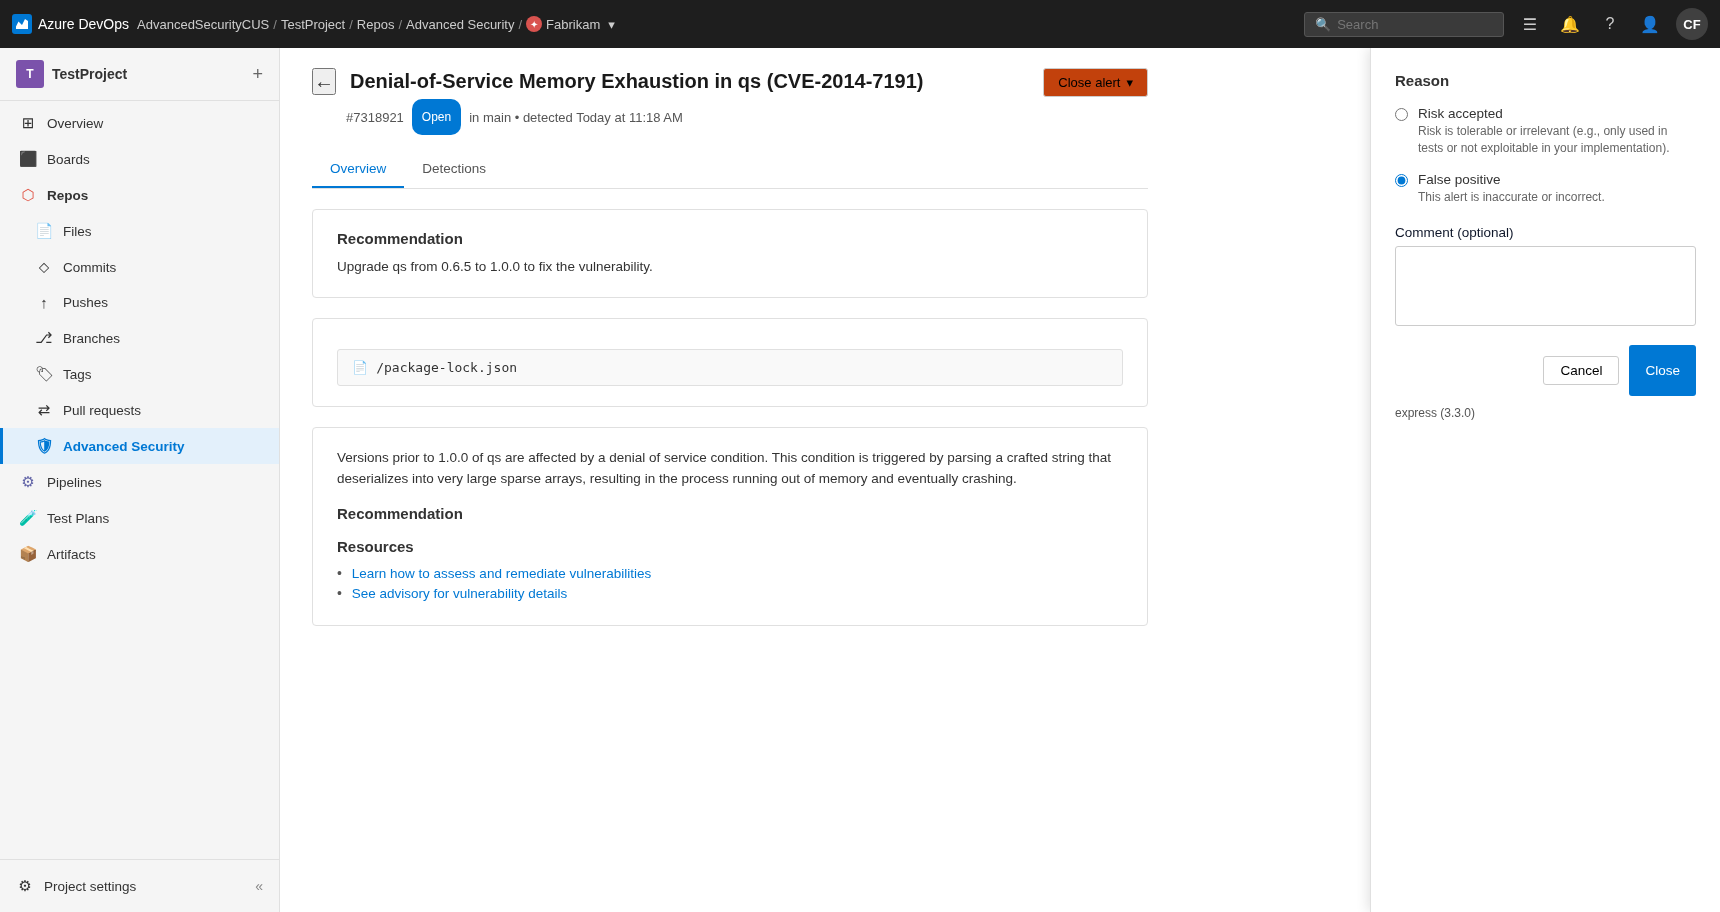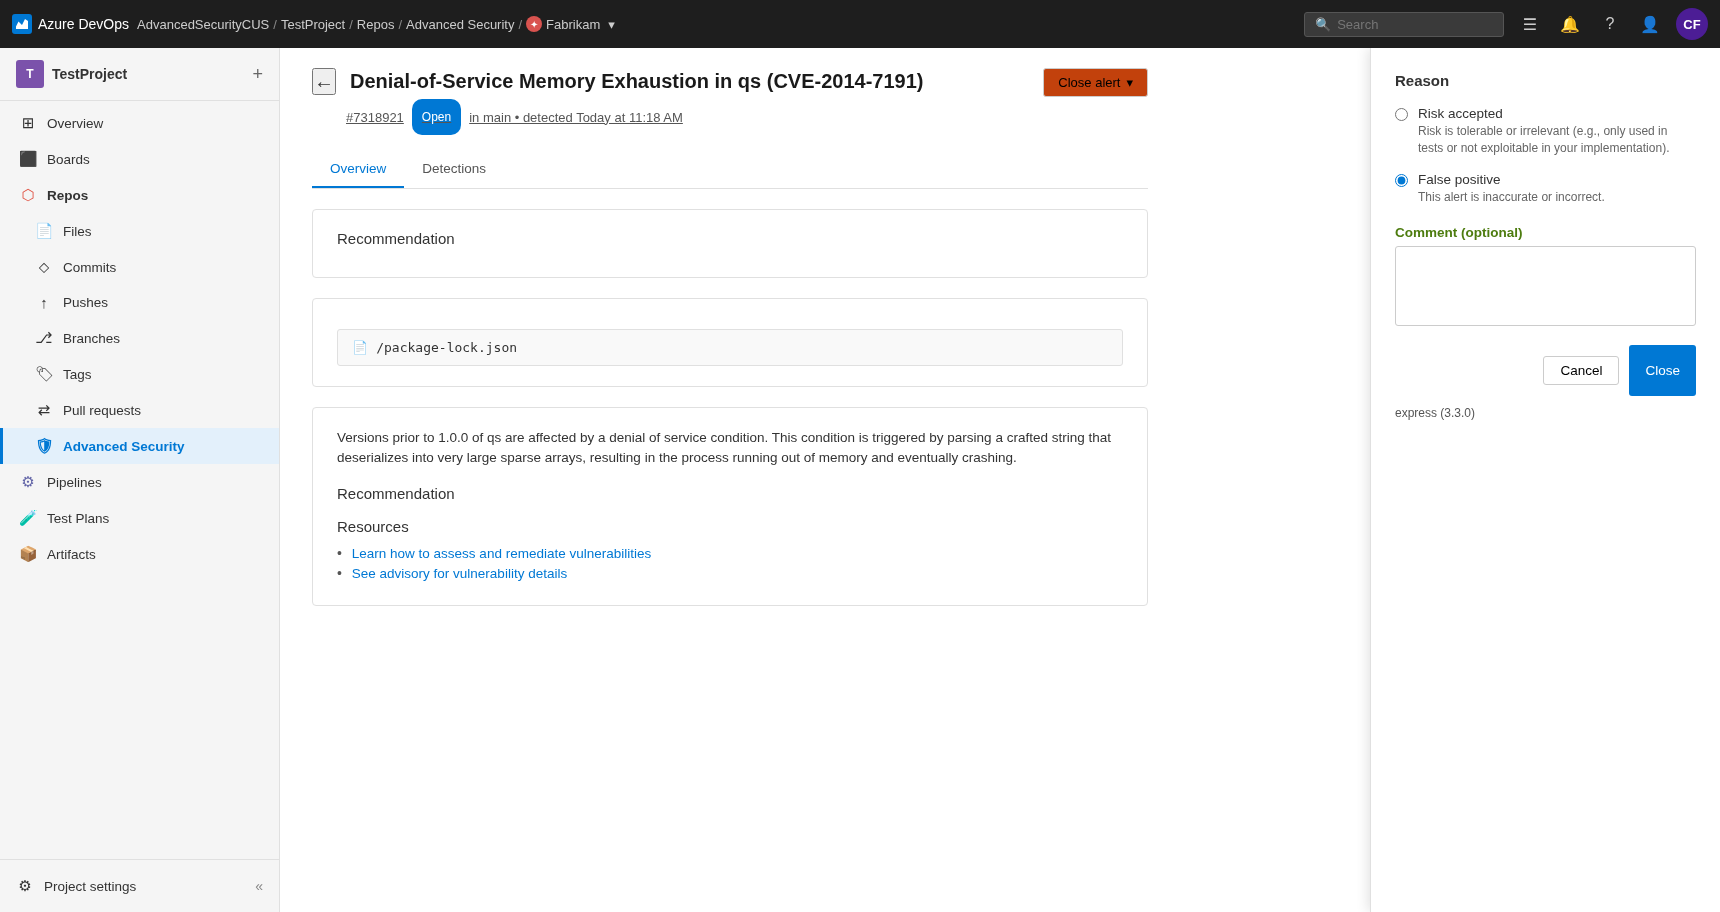--- a/index.html
+++ b/index.html
@@ -43,21 +43,21 @@
     .search-box {
       display: flex; align-items: center; background: #3a3a3a; border: 1px solid #555;
       border-radius: 3px; padding: 4px 10px; gap: 6px; width: 200px;
     }
     .search-box input {
       background: transparent; border: none; outline: none; color: #ccc; font-size: 13px; width: 100%;
     }
     .search-icon { color: #aaa; font-size: 13px; }
     .topnav-icon { color: #ccc; font-size: 16px; cursor: pointer; width: 28px; text-align: center; }
     .avatar {
-      width: 32px; height: 32px; background: #4c1d95; border-radius: 50%;
+      width: 32px; height: 32px; background: #404040; border-radius: 50%;
       display: flex; align-items: center; justify-content: center; color: white; font-size: 13px; font-weight: 600;
     }
 
     
     .layout {
       display: flex;
       margin-top: 48px;
       height: calc(912px - 48px);
     }
 
@@ -114,40 +114,40 @@
     .content-inner {
       padding: 20px 32px;
       max-width: 900px;
     }
     .alert-header {
       display: flex; align-items: flex-start; justify-content: space-between; margin-bottom: 8px;
     }
     .alert-title-row { display: flex; align-items: center; gap: 10px; }
     .back-btn { font-size: 20px; color: #333; cursor: pointer; margin-right: 4px; }
     .alert-title { font-size: 20px; font-weight: 600; color: #1a1a1a; }
-    .alert-meta { display: flex; align-items: center; gap: 8px; margin-left: 34px; margin-top: 4px; font-size: 13px; color: #555; text-decoration: underline; }
+    .alert-meta { display: flex; align-items: center; gap: 8px; margin-left: 34px; margin-top: 4px; font-size: 13px; color: #555; }
     .badge-open {
       background: #0078d4; color: white; border-radius: 10px; padding: 11px 10px; font-size: 12px; font-weight: 500;
     }
     .close-alert-btn {
       display: flex; align-items: center; gap: 6px;
       border: 1px solid #ccc; border-radius: 3px; padding: 6px 14px;
       background: #c2410c; cursor: pointer; font-size: 13px; white-space: nowrap;
     }
     .tabs {
       display: flex; gap: 0; border-bottom: 1px solid #e0e0e0; margin: 16px 0 0 0;
     }
     .tab {
       padding: 10px 18px; cursor: pointer; font-size: 13.5px; color: #555; border-bottom: 2px solid transparent;
     }
     .tab.active { color: #0078d4; border-bottom: 2px solid #0078d4; font-weight: 500; }
     .section-card {
       border: 1px solid #e0e0e0; border-radius: 4px; padding: 20px 24px; margin-top: 20px;
     }
-    .section-title { font-size: 15px; font-weight: 400; margin-bottom: 10px; }
+    .section-title { font-size: 15px; font-weight: 700; margin-bottom: 10px; }
     .section-text { font-size: 13.5px; color: #333; line-height: 1.5; }
     .file-ref {
       display: flex; align-items: center; gap: 8px; font-family: monospace; font-size: 13px;
       color: #333; background: #f9f9f9; border: 1px solid #e0e0e0; border-radius: 3px; padding: 10px 14px;
       margin-top: 10px;
     }
     .file-icon { color: #666; }
     .resources-list { list-style: none; margin-top: 8px; }
     .resources-list li { margin-bottom: 4px; }
     .resources-list li a { color: #0078d4; text-decoration: none; font-size: 13.5px; }
@@ -164,21 +164,21 @@
       padding: 24px;
       z-index: 50;
       height: 100%;
     }
     .flyout-title { font-size: 15px; font-weight: 600; margin-bottom: 16px; }
     .radio-group { display: flex; flex-direction: column; gap: 14px; margin-bottom: 20px; }
     .radio-option { display: flex; align-items: flex-start; gap: 10px; }
     .radio-option input[type=radio] { margin-top: 3px; accent-color: #0078d4; }
     .radio-label { font-size: 13.5px; font-weight: 500; }
     .radio-desc { font-size: 12px; color: #666; margin-top: 2px; line-height: 1.4; }
-    .comment-label { font-size: 13.5px; color: #4d7c0f; margin-bottom: 6px; font-weight: bold; }
+    .comment-label { font-size: 13.5px; color: #0f172a; margin-bottom: 6px; }
     .comment-textarea {
       width: 100%; height: 80px; border: 1px solid #ccc; border-radius: 3px;
       padding: 8px; font-size: 13px; resize: none; outline: none; font-family: 'Segoe UI', sans-serif;
     }
     .flyout-actions {
       display: flex; justify-content: flex-end; gap: 10px; margin-top: 16px; align-items: center;
     }
     .btn-cancel {
       padding: 6px 16px; border: 1px solid #ccc; border-radius: 3px;
       background: white; cursor: pointer; font-size: 13.5px;
@@ -338,20 +338,21 @@
         </button>
       </div>
 
       <div class="tabs">
         <div class="tab active">Overview</div>
         <div class="tab">Detections</div>
       </div>
 
       <div class="section-card">
         <div class="section-title">Recommendation</div>
+        <div class="section-text">Upgrade qs from 0.6.5 to 1.0.0 to fix the vulnerability.</div>
       </div>
 
       <div class="section-card">
         <div class="file-ref">
           <span class="file-icon">📄</span>
           <span>/package-lock.json</span>
         </div>
       </div>
 
       <div class="section-card">

